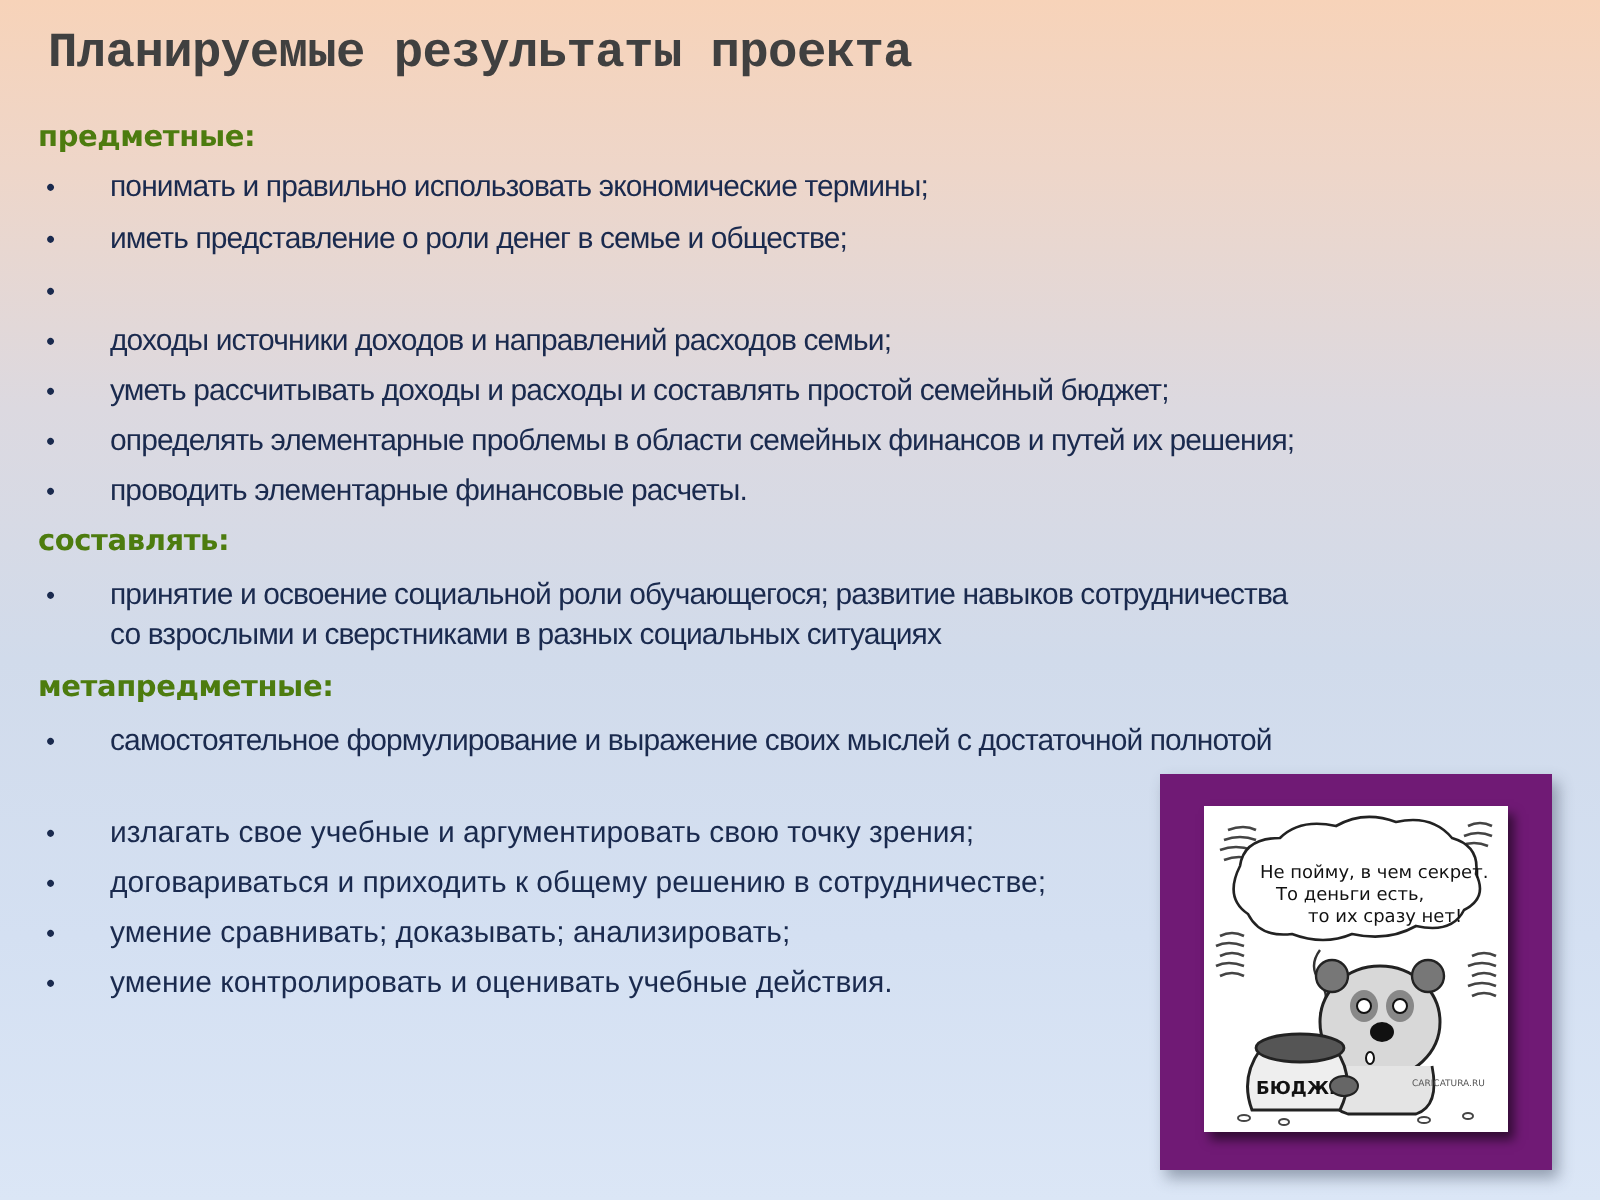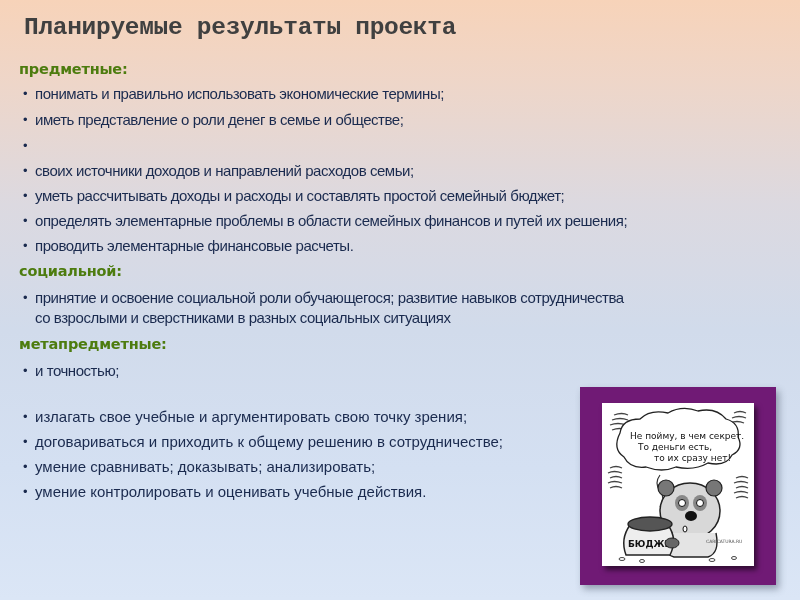--- a/index.html
+++ b/index.html
@@ -13,21 +13,21 @@
     position:absolute; left:24px; top:14px;
     font-family:Liberation Mono, monospace; font-weight:bold;
     font-size:24.5px; color:#404040; letter-spacing:-0.3px; white-space:nowrap;
   }
   .section-head {
     position:absolute; left:19px; font-weight:bold; font-size:14.5px; color:#4d7c0f;
     font-family:"DejaVu Sans", sans-serif; letter-spacing:-0.2px;
   }
   .item { position:absolute; left:19px; font-size:15px; line-height:20px; color:#1a2a4e; }
   .item .bullet { position:absolute; left:4px; top:0; font-size:13px; }
-  .item .text { display:block; margin-left:16px; white-space:nowrap; }
+  .item .text { display:block; margin-left:36px; white-space:nowrap; }
   .narrow .text { letter-spacing:-0.45px; }
   .photo-frame {
     position:absolute; left:580px; top:387px; width:196px; height:198px;
     background:#701a75; box-shadow: 3px 4px 7px rgba(60,70,90,0.45);
   }
   .photo-inner {
     position:absolute; left:22px; top:16px; width:152px; height:163px;
     background:#fff; box-shadow: 3px 4px 5px rgba(0,0,0,0.55);
     overflow:hidden;
   }
@@ -45,46 +45,46 @@
     </div>
   <div class="item narrow" style="top:110px">
       <span class="bullet">•</span>
       <span class="text">иметь представление о роли денег в семье и обществе;</span>
     </div>
   <div class="item narrow" style="top:136px">
       <span class="bullet">•</span>
     </div>
   <div class="item narrow" style="top:161px">
       <span class="bullet">•</span>
-      <span class="text">своих источники доходов и направлений расходов семьи;</span>
+      <span class="text">доходы источники доходов и направлений расходов семьи;</span>
     </div>
   <div class="item narrow" style="top:186px">
       <span class="bullet">•</span>
       <span class="text">уметь рассчитывать доходы и расходы и составлять простой семейный бюджет;</span>
     </div>
   <div class="item narrow" style="top:211px">
       <span class="bullet">•</span>
       <span class="text">определять элементарные проблемы в области семейных финансов и путей их решения;</span>
     </div>
   <div class="item narrow" style="top:236px">
       <span class="bullet">•</span>
       <span class="text">проводить элементарные финансовые расчеты.</span>
     </div>
 
-  <div class="section-head" style="top:263px">социальной:</div>
+  <div class="section-head" style="top:263px">составлять:</div>
   <div class="item narrow" style="top:288px">
       <span class="bullet">•</span>
       <span class="text">принятие и освоение социальной роли обучающегося; развитие навыков сотрудничества</span>
       <span class="text">со взрослыми и сверстниками в разных социальных ситуациях</span>
     </div>
 
   <div class="section-head" style="top:336px">метапредметные:</div>
   <div class="item narrow" style="top:361px">
       <span class="bullet">•</span>
-      <span class="text">и точностью;</span>
+      <span class="text">самостоятельное  формулирование  и выражение своих мыслей с достаточной полнотой</span>
     </div>
   <div class="item" style="top:407px">
       <span class="bullet">•</span>
       <span class="text">излагать свое учебные и аргументировать свою точку зрения;</span>
     </div>
   <div class="item" style="top:432px">
       <span class="bullet">•</span>
       <span class="text">договариваться и приходить к общему решению в сотрудничестве;</span>
     </div>
   <div class="item" style="top:457px">

